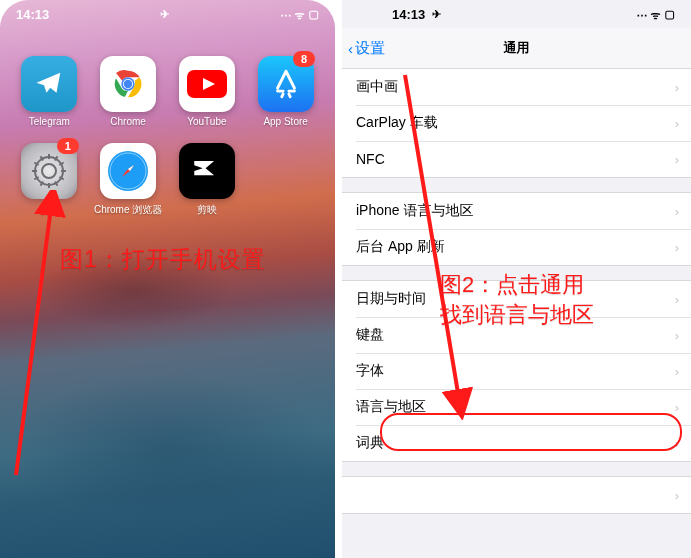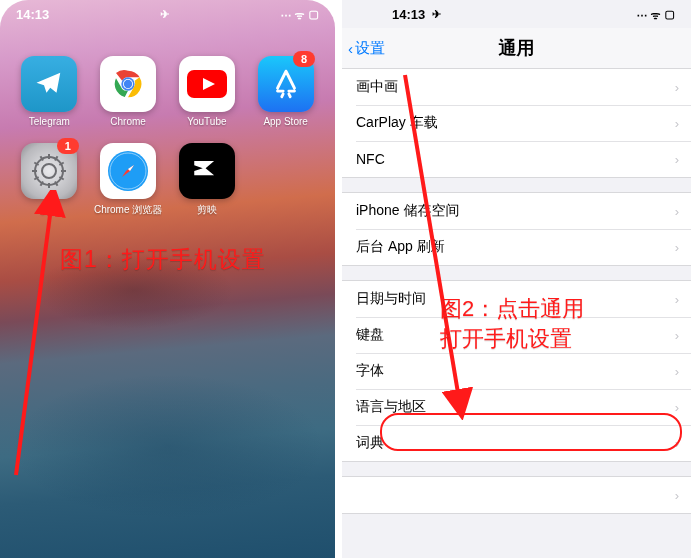--- a/index.html
+++ b/index.html
@@ -22,26 +22,26 @@
   .sb-black{color:#000}
   .sb-right{display:flex;align-items:center;gap:4px;font-size:11px}
   .apps{position:relative;z-index:5;padding:28px 12px 0 12px;display:grid;grid-template-columns:repeat(4,1fr);gap:16px 4px}
   .app{display:flex;flex-direction:column;align-items:center;gap:4px;position:relative}
   .icon{width:56px;height:56px;border-radius:13px;display:flex;align-items:center;justify-content:center;box-shadow:0 2px 6px rgba(0,0,0,.25)}
   .app-label{font-size:10px;color:#fff;text-align:right;text-shadow:0 1px 2px rgba(0,0,0,.4);max-width:72px;white-space:nowrap;overflow:hidden}
   .badge{position:absolute;top:-5px;right:8px;min-width:16px;height:16px;border-radius:8px;
     background:#ff3b30;color:#fff;font-size:11px;line-height:16px;text-align:center;padding:0 3px;font-weight:600}
   .annot{position:absolute;color:#ff1a1a;font-weight:400;z-index:10;text-shadow:0 1px 1px rgba(0,0,0,.15)}
   .annot1{left:60px;top:244px;font-size:23px;letter-spacing:1px}
-  .annot2{left:440px;top:294px;font-size:22px;line-height:30px;text-align:left}
+  .annot2{left:440px;top:270px;font-size:22px;line-height:30px;text-align:left}
   .arrow{position:absolute;z-index:9}
   
   .navbar{height:40px;background:#f7f7f9;display:flex;align-items:center;position:relative;border-bottom:.5px solid #d8d8db}
   .back{color:#007aff;font-size:15px;display:flex;align-items:center;gap:2px;padding-left:6px}
-  .navtitle{position:absolute;left:0;right:0;text-align:center;font-size:18px;font-weight:600;color:#000}
+  .navtitle{position:absolute;left:0;right:0;text-align:center;font-size:13px;font-weight:600;color:#000}
   .list{padding-top:0}
   .group{background:#fff;margin:14px 0 0 0;border-top:.5px solid #d8d8db;border-bottom:.5px solid #d8d8db}
   .group.first{margin-top:0;border-top:none}
   .row{height:36px;display:flex;align-items:center;padding:0 14px;position:relative;font-size:14px;color:#000}
   .row+.row::before{content:"";position:absolute;left:14px;right:0;top:0;height:.5px;background:#e2e2e5}
   .chev{position:absolute;right:12px;color:#c7c7cc;font-size:13px}
   .circle{position:absolute;border:2px solid #ff1a1a;border-radius:50%/50%;pointer-events:none;z-index:8}
   .circle-lang{left:380px;top:413px;width:298px;height:34px;border-radius:18px/18px}
 </style>
 </head>
@@ -172,21 +172,21 @@
             <span>CarPlay 车载</span>
             <span class="chev">›</span>
           </div>
           <div class="row">
             <span>NFC</span>
             <span class="chev">›</span>
           </div>
         </div>
         <div class="group">
           <div class="row">
-            <span>iPhone 储存空间</span>
+            <span>iPhone 语言与地区</span>
             <span class="chev">›</span>
           </div>
           <div class="row">
             <span>后台 App 刷新</span>
             <span class="chev">›</span>
           </div>
         </div>
         <div class="group">
           <div class="row">
             <span>日期与时间</span>
@@ -213,21 +213,21 @@
           <div class="row">
             <span class="chev">›</span>
           </div>
         </div>
       </div>
   </div>
 
   <div class="annot annot1">图1：打开手机设置</div>
   <div class="annot annot2">
     <div>图2：点击通用</div>
-    <div>打开手机设置</div>
+    <div>找到语言与地区</div>
   </div>
   <svg class="arrow" style="left:6px;top:190px" width="70" height="290">
     <defs>
         <marker id="ah1" markerWidth="8" markerHeight="8" refX="4" refY="4" orient="auto">
       <path d="M0,0 L8,4 L0,8 Z" fill="#ff1a1a"></path>
         </marker>
       </defs>
     <path d="M10,285 L46,10" stroke="#ff1a1a" stroke-width="4" fill="none" marker-end="url(#ah1)"></path>
   </svg>
   <svg class="arrow" style="left:390px;top:70px" width="90" height="350">

